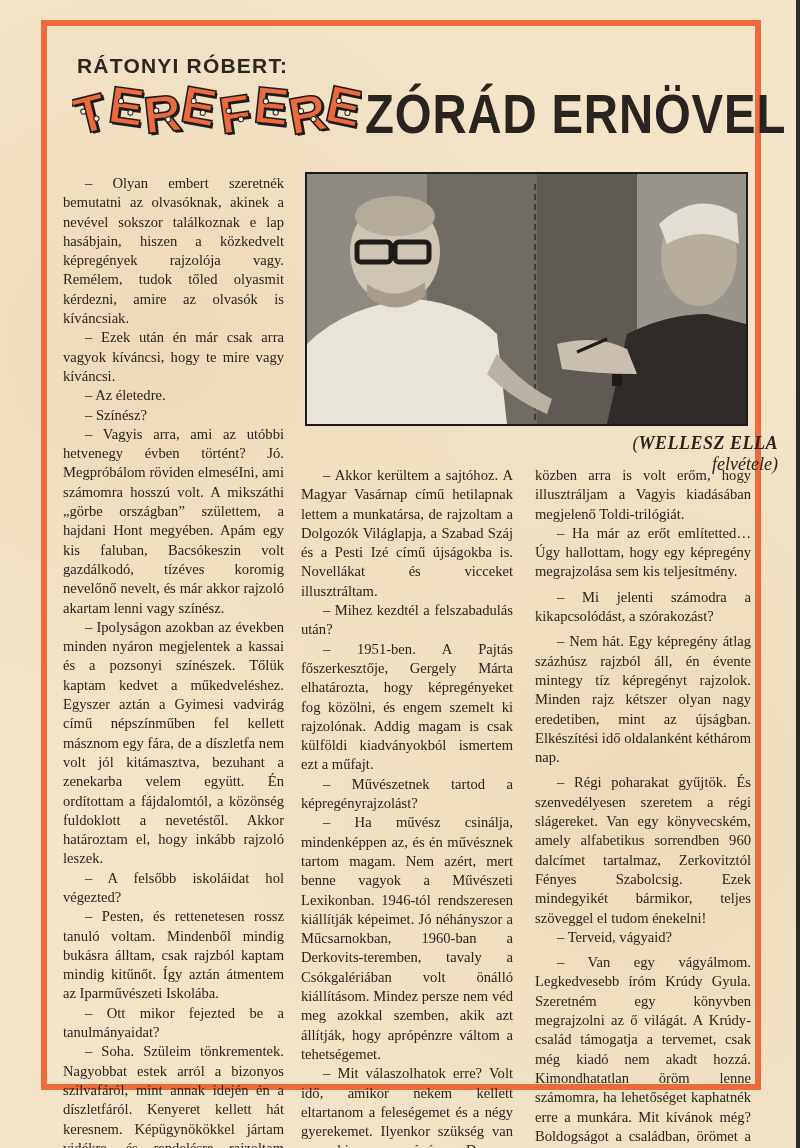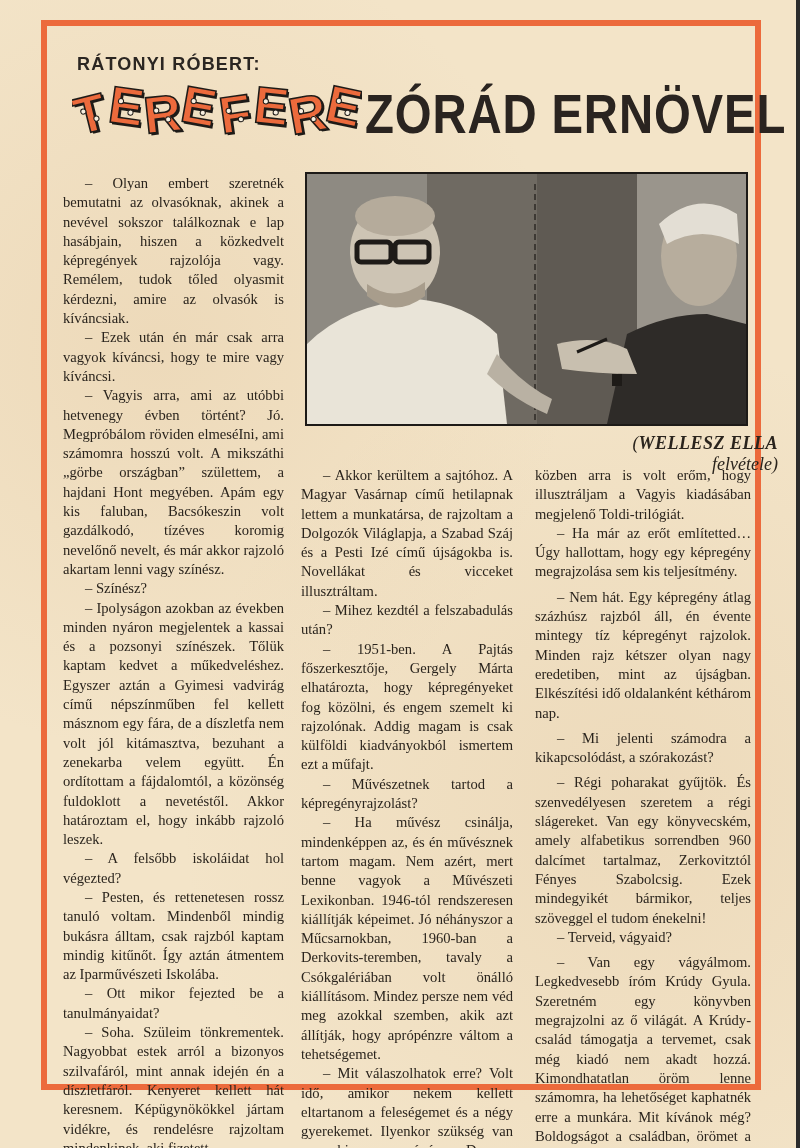--- a/index.html
+++ b/index.html
@@ -14,21 +14,21 @@
     color: #2a241d;
   }
   .page-edge { position: absolute; right: 0; top: 0; width: 4px; height: 1148px; background: #2b2b2b; }
   .frame {
     position: absolute; left: 41px; top: 20px; width: 720px; height: 1070px;
     border: 6px solid #ec6a3c; box-sizing: border-box;
   }
   .kicker {
     position: absolute; left: 77px; top: 54px;
     font-family: "Liberation Sans", "DejaVu Sans", sans-serif;
-    font-weight: bold; font-size: 18px; letter-spacing: 1.2px; color: #2b2622;
+    font-weight: bold; font-size: 21px; letter-spacing: 1.2px; color: #2b2622;
   }
   .logo { position: absolute; left: 72px; top: 78px; width: 290px; height: 72px; }
   .headline {
     position: absolute; left: 365px; top: 78px;
     font-family: "Liberation Sans", "DejaVu Sans", sans-serif;
     font-weight: bold; font-size: 55px; line-height: 72px; color: #2a2420;
     transform: scaleX(0.86); transform-origin: left center; letter-spacing: 1px;
     white-space: nowrap;
   }
   .col {
@@ -142,40 +142,41 @@
 </div>
 
 <div class="caption">
   <span>(</span><span class="credit">WELLESZ ELLA</span>
   <span>felvétele)</span>
 </div>
 
 <div class="col col-left">
   <p>– Olyan embert szeretnék bemutatni az olvasóknak, akinek a nevével sokszor találkoznak e lap hasábjain, hiszen a közkedvelt képregények rajzolója vagy. Remélem, tudok tőled olyasmit kérdezni, amire az olvasók is kíváncsiak.</p>
   <p>– Ezek után én már csak arra vagyok kíváncsi, hogy te mire vagy kíváncsi.</p>
+  <p>– Az életedre.</p>
+  <p>– Színész?</p>
   <p>– Vagyis arra, ami az utóbbi hetvenegy évben történt? Jó. Megpróbálom röviden elmeséIni, ami számomra hosszú volt. A mikszáthi „görbe országban” születtem, a hajdani Hont megyében. Apám egy kis faluban, Bacsókeszin volt gazdálkodó, tízéves koromig nevelőnő nevelt, és már akkor rajzoló akartam lenni vagy színész.</p>
-  <p>– Színész?</p>
   <p>– Ipolyságon azokban az években minden nyáron megjelentek a kassai és a pozsonyi színészek. Tőlük kaptam kedvet a műkedveléshez. Egyszer aztán a Gyimesi vadvirág című népszínműben fel kellett másznom egy fára, de a díszletfa nem volt jól kitámasztva, bezuhant a zenekarba velem együtt. Én ordítottam a fájdalomtól, a közönség fuldoklott a nevetéstől. Akkor határoztam el, hogy inkább rajzoló leszek.</p>
   <p>– A felsőbb iskoláidat hol végezted?</p>
   <p>– Pesten, és rettenetesen rossz tanuló voltam. Mindenből mindig bukásra álltam, csak rajzból kaptam mindig kitűnőt. Így aztán átmentem az Iparművészeti Iskolába.</p>
   <p>– Ott mikor fejezted be a tanulmányaidat?</p>
   <p>– Soha. Szüleim tönkrementek. Nagyobbat estek arról a bizonyos szilvafáról, mint annak idején én a díszletfáról. Kenyeret kellett hát keresnem. Képügynökökkel jártam vidékre, és rendelésre rajzoltam mindenkinek, aki fizetett.</p>
 
 </div>
 
 <div class="col col-mid">
   <p>– Akkor kerültem a sajtóhoz. A Magyar Vasárnap című hetilapnak lettem a munkatársa, de rajzoltam a Dolgozók Világlapja, a Szabad Száj és a Pesti Izé című újságokba is. Novellákat és vicceket illusztráltam.</p>
   <p>– Mihez kezdtél a felszabadulás után?</p>
   <p>– 1951-ben. A Pajtás főszerkesztője, Gergely Márta elhatározta, hogy képregényeket fog közölni, és engem szemelt ki rajzolónak. Addig magam is csak külföldi kiadványokból ismertem ezt a műfajt.</p>
   <p>– Művészetnek tartod a képregényrajzolást?</p>
   <p>– Ha művész csinálja, mindenképpen az, és én művésznek tartom magam. Nem azért, mert benne vagyok a Művészeti Lexikonban. 1946-tól rendszeresen kiállítják képeimet. Jó néhányszor a Műcsarnokban, 1960-ban a Derkovits-teremben, tavaly a Csókgalériában volt önálló kiállításom. Mindez persze nem véd meg azokkal szemben, akik azt állítják, hogy aprópénzre váltom a tehetségemet.</p>
   <p>– Mit válaszolhatok erre? Volt idő, amikor nekem kellett eltartanom a feleségemet és a négy gyerekemet. Ilyenkor szükség van arra a bizonyos aprópénzre. De</p>
 </div>
 
 <div class="col col-right">
   <p class="cont">közben arra is volt erőm, hogy illusztráljam a Vagyis kiadásában megjelenő Toldi-trilógiát.</p>
   <p>– Ha már az erőt említetted… Úgy hallottam, hogy egy képregény megrajzolása sem kis teljesítmény.</p>
+  <p class="gap">– Mi jelenti számodra a kikapcsolódást, a szórakozást?</p>
   <p class="gap">– Nem hát. Egy képregény átlag százhúsz rajzból áll, én évente mintegy tíz képregényt rajzolok. Minden rajz kétszer olyan nagy eredetiben, mint az újságban. Elkészítési idő oldalanként kéthárom nap.</p>
-  <p class="gap">– Mi jelenti számodra a kikapcsolódást, a szórakozást?</p>
   <p class="gap">– Régi poharakat gyűjtök. És szenvedélyesen szeretem a régi slágereket. Van egy könyvecském, amely alfabetikus sorrendben 960 dalcímet tartalmaz, Zerkovitztól Fényes Szabolcsig. Ezek mindegyikét bármikor, teljes szöveggel el tudom énekelni!</p>
   <p>– Terveid, vágyaid?</p>
   <p class="gap">– Van egy vágyálmom. Legkedvesebb íróm Krúdy Gyula. Szeretném egy könyvben megrajzolni az ő világát. A Krúdy-család támogatja a tervemet, csak még kiadó nem akadt hozzá. Kimondhatatlan öröm lenne számomra, ha lehetőséget kaphatnék erre a munkára. Mit kívánok még? Boldogságot a családban, örömet a munkában. Képtelenségeket nem kívánhatok, mert minden képtelenség idegen az olyan embertől, aki élete meghatározójának a képet tartja!</p>
 </div>
 
 </body></html>

